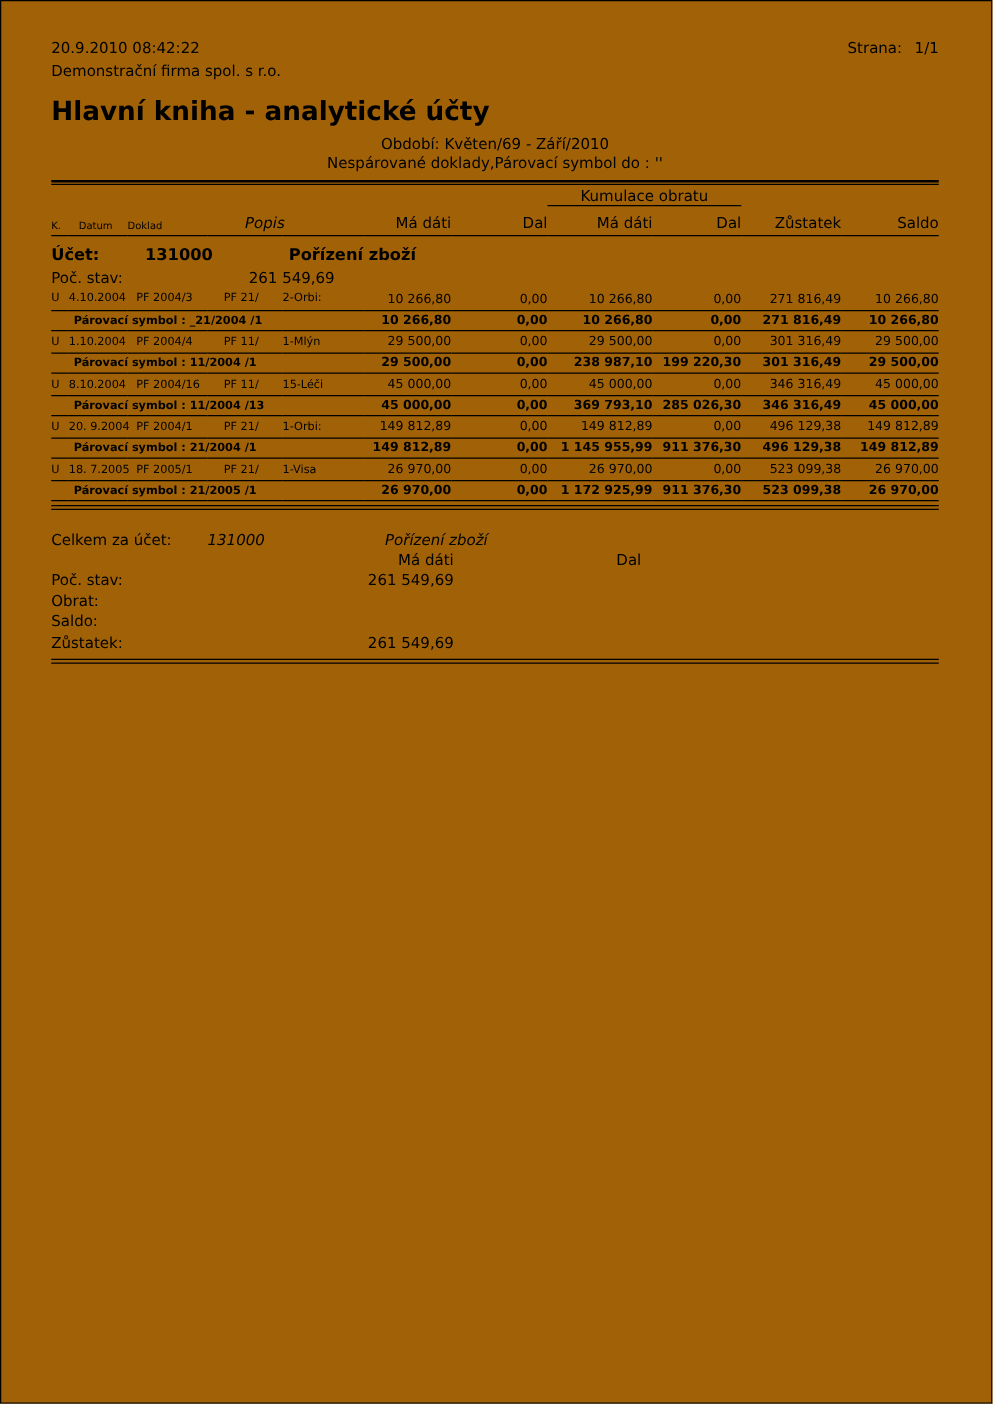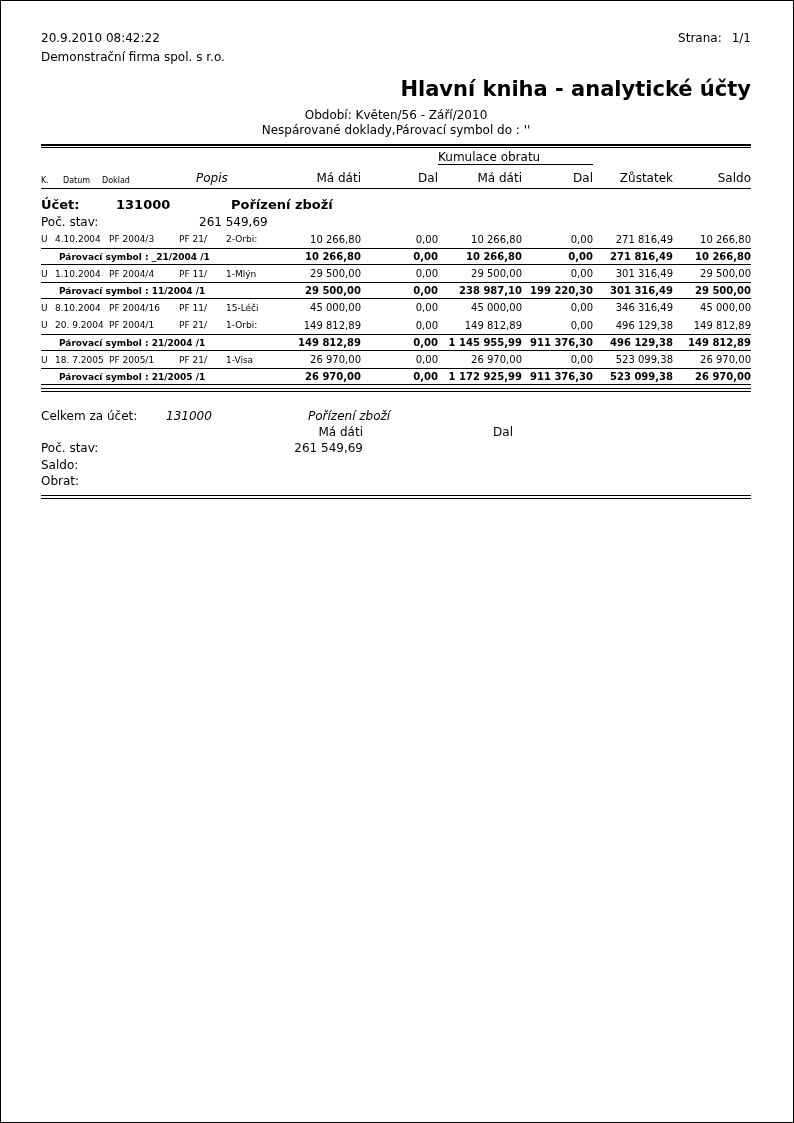--- a/index.html
+++ b/index.html
@@ -1,46 +1,46 @@
 <!DOCTYPE html>
 <html><head>
 <meta charset="utf-8">
 <style>
   * { margin:0; padding:0; box-sizing:border-box; }
   html,body { background:#e8e8e8; }
   body { font-family:"DejaVu Sans","Liberation Sans",sans-serif; color:#000; }
   .page {
-    width:794px; height:1123px; background:#ffffff;
+    width:794px; height:1123px; background:#a16207;
     border:1px solid #000; position:relative; overflow:hidden;
   }
   .content { padding:30px 44px 0 40px; width:794px; }
 
   
   .top-row { display:flex; justify-content:space-between; align-items:flex-start; }
   .top-left div { font-size:12px; line-height:15px; white-space:nowrap; }
   .top-left div + div { margin-top:4px; }
   .top-right { font-size:12px; line-height:15px; white-space:nowrap; }
   .top-right .page-num { margin-left:10px;text-align:center; }
 
-  .title { font-size:21px; font-weight:bold; text-align:right; margin-top:12px; line-height:25px; }
+  .title { font-size:21px; font-weight:bold; text-align:left; margin-top:12px; line-height:25px; }
   .subtitle { font-size:12px; text-align:center; line-height:15px; }
   .subtitle.first { margin-top:6px; }
 
   .rule-thick { margin-top:6px; height:4px; border-top:2px solid #000; border-bottom:1px solid #000; }
   .rule-double { height:4px; border-top:1px solid #000; border-bottom:1px solid #000; }
   .rule-double.mid { margin-top:3px; }
   .rule-double.bottom { margin-top:5px; }
 
   
   .rt { width:710px; border-collapse:collapse; table-layout:fixed; }
   .rt th, .rt td { padding:0; font-weight:normal; white-space:nowrap; overflow:visible; }
   .left { text-align:left; }
   .num  { text-align:right; padding-right:2px; }
   .group-row th { height:16px; vertical-align:bottom; }
-  .kum { font-size:12px; text-align:left; border-bottom:1px solid #000; padding-bottom:1px; }
+  .kum { font-size:12px; text-align:center; border-bottom:1px solid #000; padding-bottom:1px; }
   .head-row th { font-size:12px; height:24px; vertical-align:bottom; padding-bottom:3px; border-bottom:1px solid #000; }
   .head-row th.sm { font-size:8px; }
   .head-row th.num { text-align:right; }
   .head-row th.pl8 { padding-left:8px; }
   .head-row th.pl30 { padding-left:30px;font-style:italic; }
 
   .account-line { margin-top:7px; font-size:13px; font-weight:bold; height:18px; line-height:18px; white-space:nowrap; }
   .acc-label  { display:inline-block; width:75px; }
   .acc-number { display:inline-block; width:115px; }
 
@@ -78,21 +78,21 @@
       <div class="top-left">
         <div>20.9.2010 08:42:22</div>
         <div>Demonstrační firma spol. s r.o.</div>
       </div>
       <div class="top-right">
         <span>Strana:</span><span class="page-num">1/1</span>
       </div>
     </div>
 
     <div class="title">Hlavní kniha - analytické účty</div>
-    <div class="subtitle first">Období: Květen/56 - Září/2010</div>
+    <div class="subtitle first">Období: Květen/69 - Září/2010</div>
     <div class="subtitle">Nespárované doklady,Párovací symbol do : ''</div>
 
     <div class="rule-thick"></div>
 
     <table class="rt">
       <colgroup>
         <col style="width:14px">
           <col style="width:47px">
           <col style="width:64px">
         <col style="width:60px">
@@ -198,20 +198,29 @@
             <td class="left ltxt pl7">PF 2004/16</td>
             <td class="left ltxt pl13">PF 11/</td>
             <td class="left ltxt">15-Léči</td>
             <td class="num">45 000,00</td>
             <td class="num">0,00</td>
             <td class="num">45 000,00</td>
             <td class="num">0,00</td>
             <td class="num">346 316,49</td>
             <td class="num">45 000,00</td>
           </tr>
+          <tr class="symbol-row">
+            <td colspan="5" class="left ltxt">Párovací symbol : 11/2004 /13</td>
+            <td class="num">45 000,00</td>
+            <td class="num">0,00</td>
+            <td class="num">369 793,10</td>
+            <td class="num">285 026,30</td>
+            <td class="num">346 316,49</td>
+            <td class="num">45 000,00</td>
+          </tr>
           <tr class="detail-row">
             <td class="left ltxt">U</td>
             <td class="left ltxt">20. 9.2004</td>
             <td class="left ltxt pl7">PF 2004/1</td>
             <td class="left ltxt pl13">PF 21/</td>
             <td class="left ltxt">1-Orbi:</td>
             <td class="num">149 812,89</td>
             <td class="num">0,00</td>
             <td class="num">149 812,89</td>
             <td class="num">0,00</td>
@@ -258,23 +267,26 @@
       <div class="sum-head">
         <span class="sum-label">Celkem za účet:</span><span class="sum-number">131000</span><span class="sum-name">Pořízení zboží</span>
       </div>
       <div class="sum-cols">
         <span class="sum-md">Má dáti</span><span class="sum-dal">Dal</span>
       </div>
       <div class="sum-row">
         <span class="lab">Poč. stav:</span><span class="val">261 549,69</span>
       </div>
       <div class="sum-row">
+        <span class="lab">Obrat:</span><span class="val"></span>
+      </div>
+      <div class="sum-row">
         <span class="lab">Saldo:</span><span class="val"></span>
       </div>
       <div class="sum-row">
-        <span class="lab">Obrat:</span><span class="val"></span>
+        <span class="lab">Zůstatek:</span><span class="val">261 549,69</span>
       </div>
     </div>
 
     <div class="rule-double bottom"></div>
 
   </div>
 </div>
 
 </body></html>

